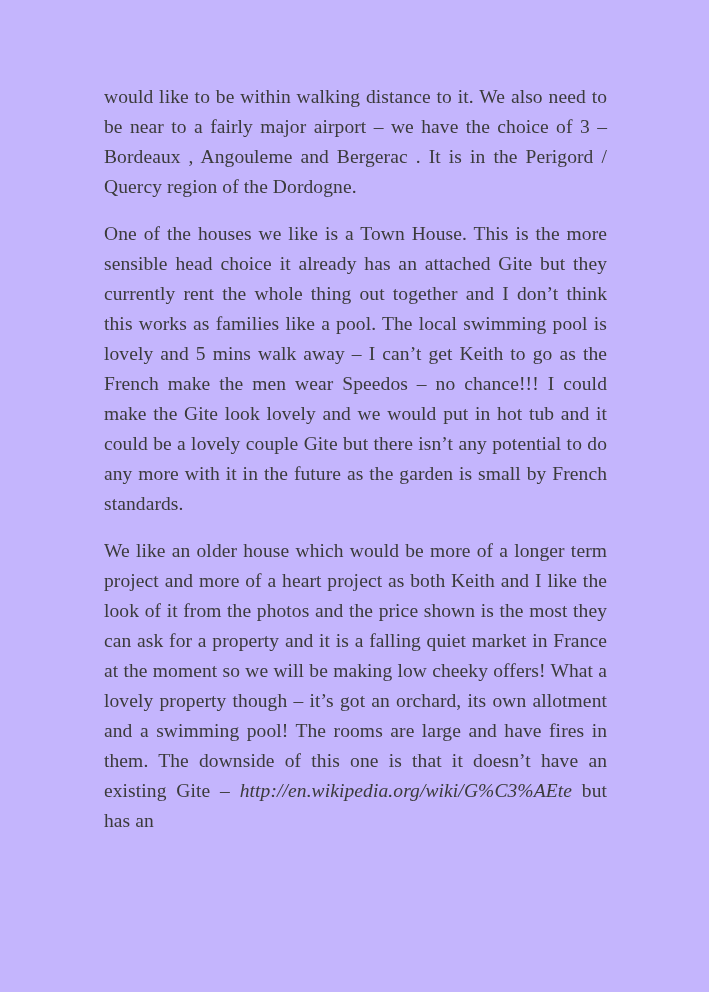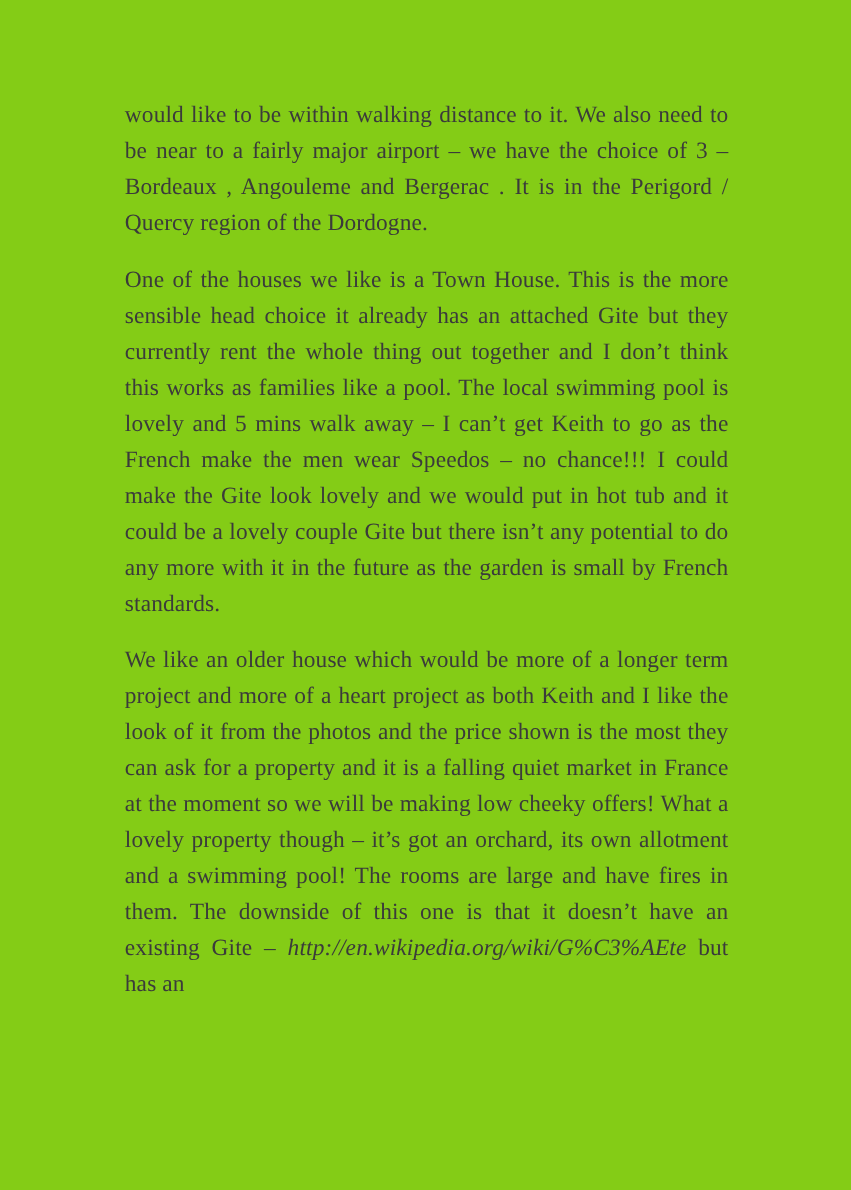--- a/index.html
+++ b/index.html
@@ -10,21 +10,21 @@
     body {
       width: 709px;
       height: 992px;
       position: relative;
       font-family: "Liberation Serif", serif;
       overflow: hidden;
     }
     .page {
       position: absolute;
       inset: 0;
-      background: #84cc16;
+      background: #c4b5fd;
     }
     .content {
       position: absolute;
       left: 104px;
       top: 82px;
       width: 503px;
       color: #3b3b3b;
     }
     .content p {
       margin: 0 0 17px 0;

